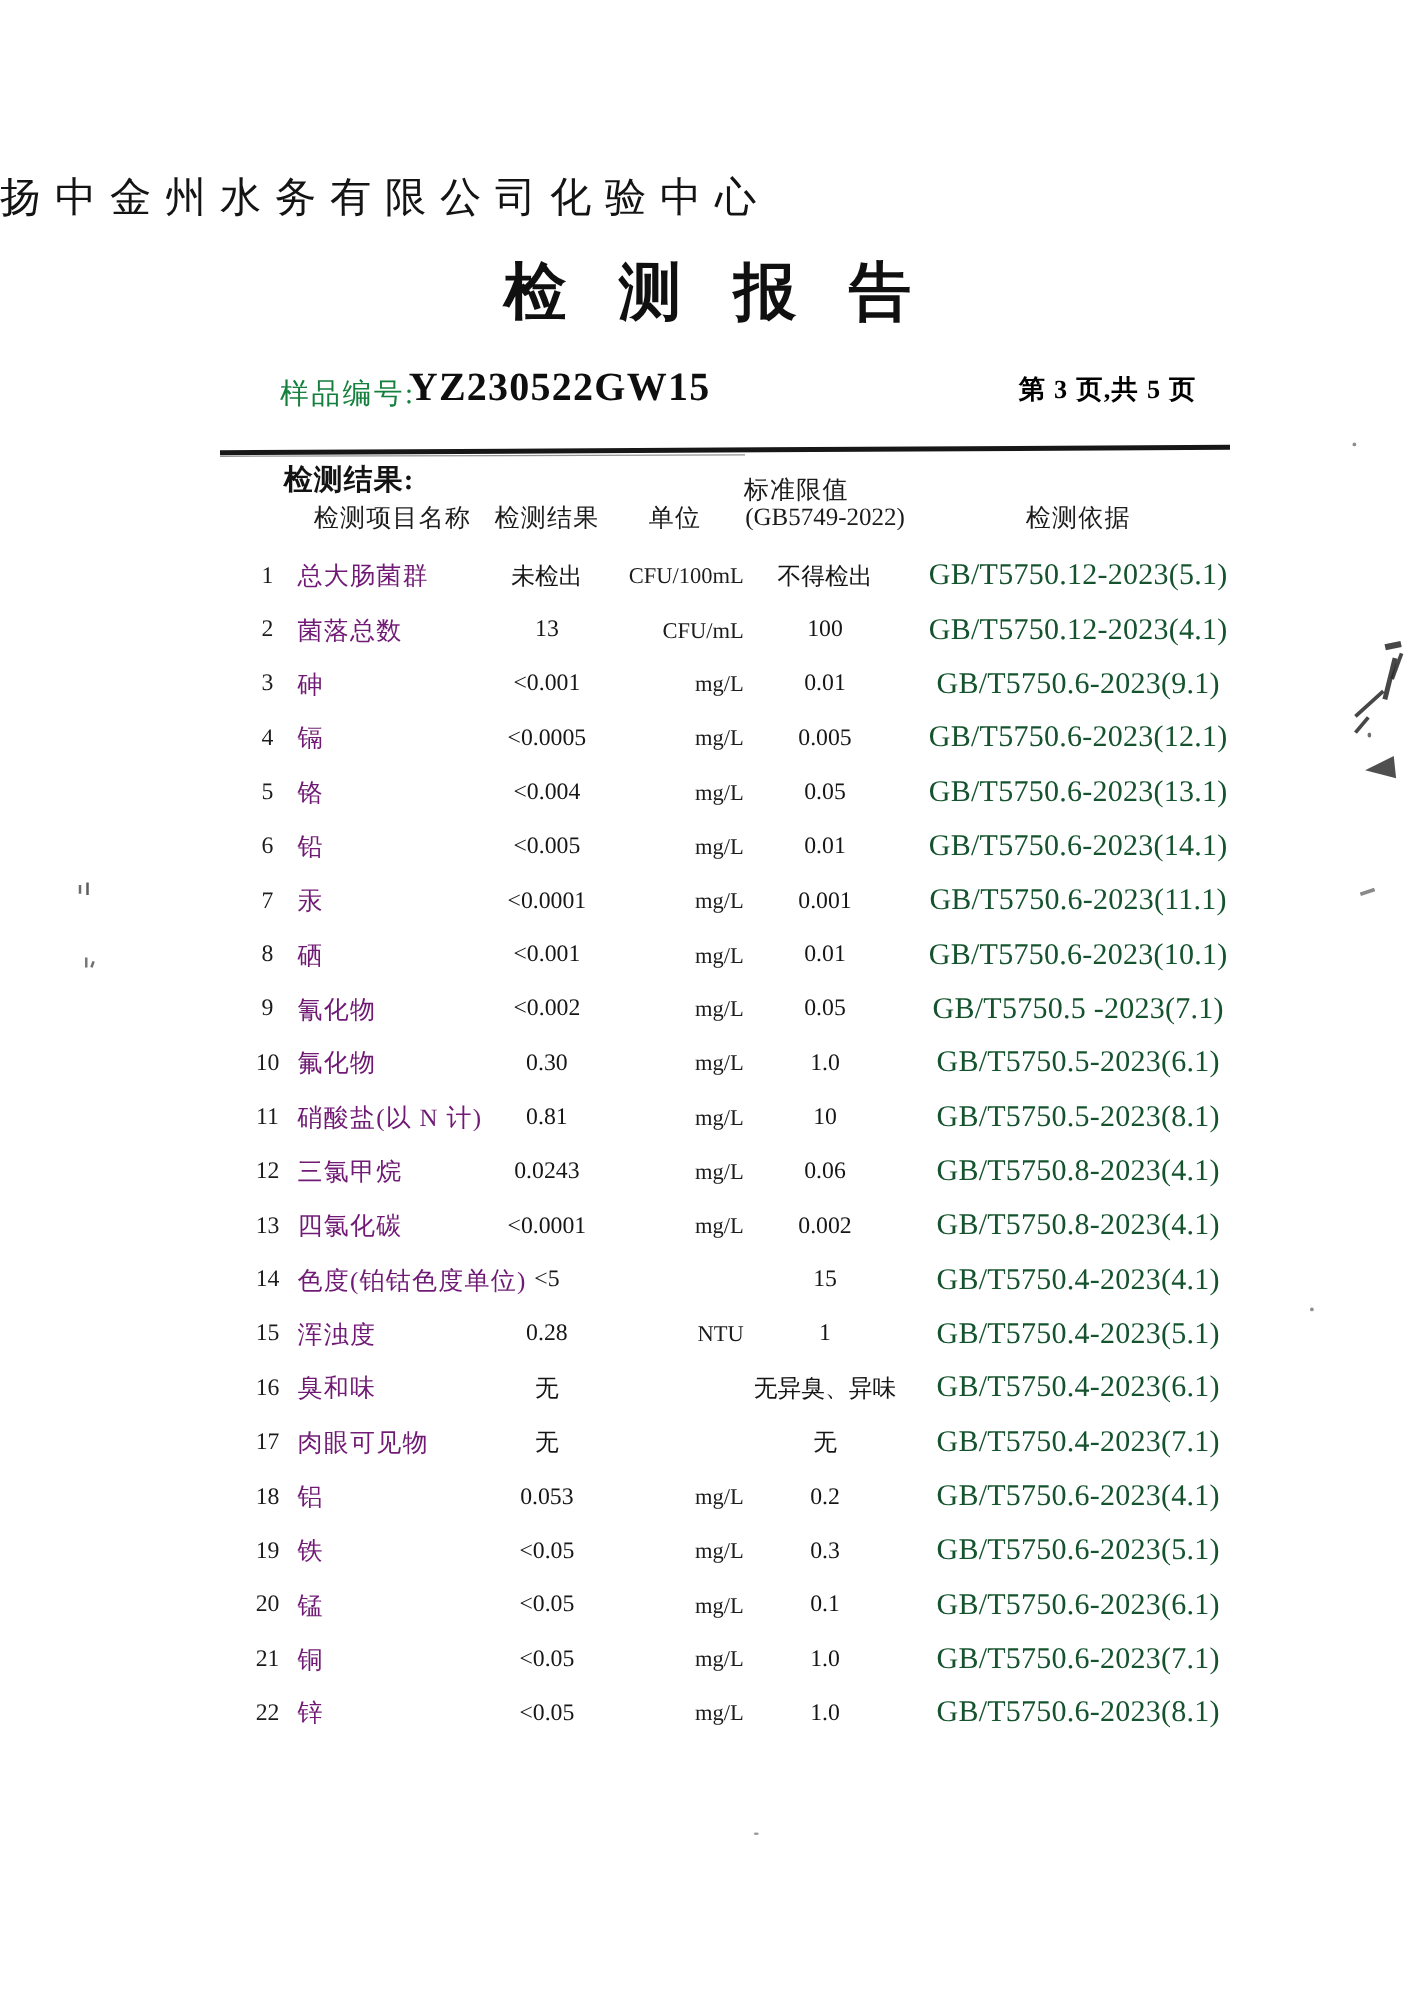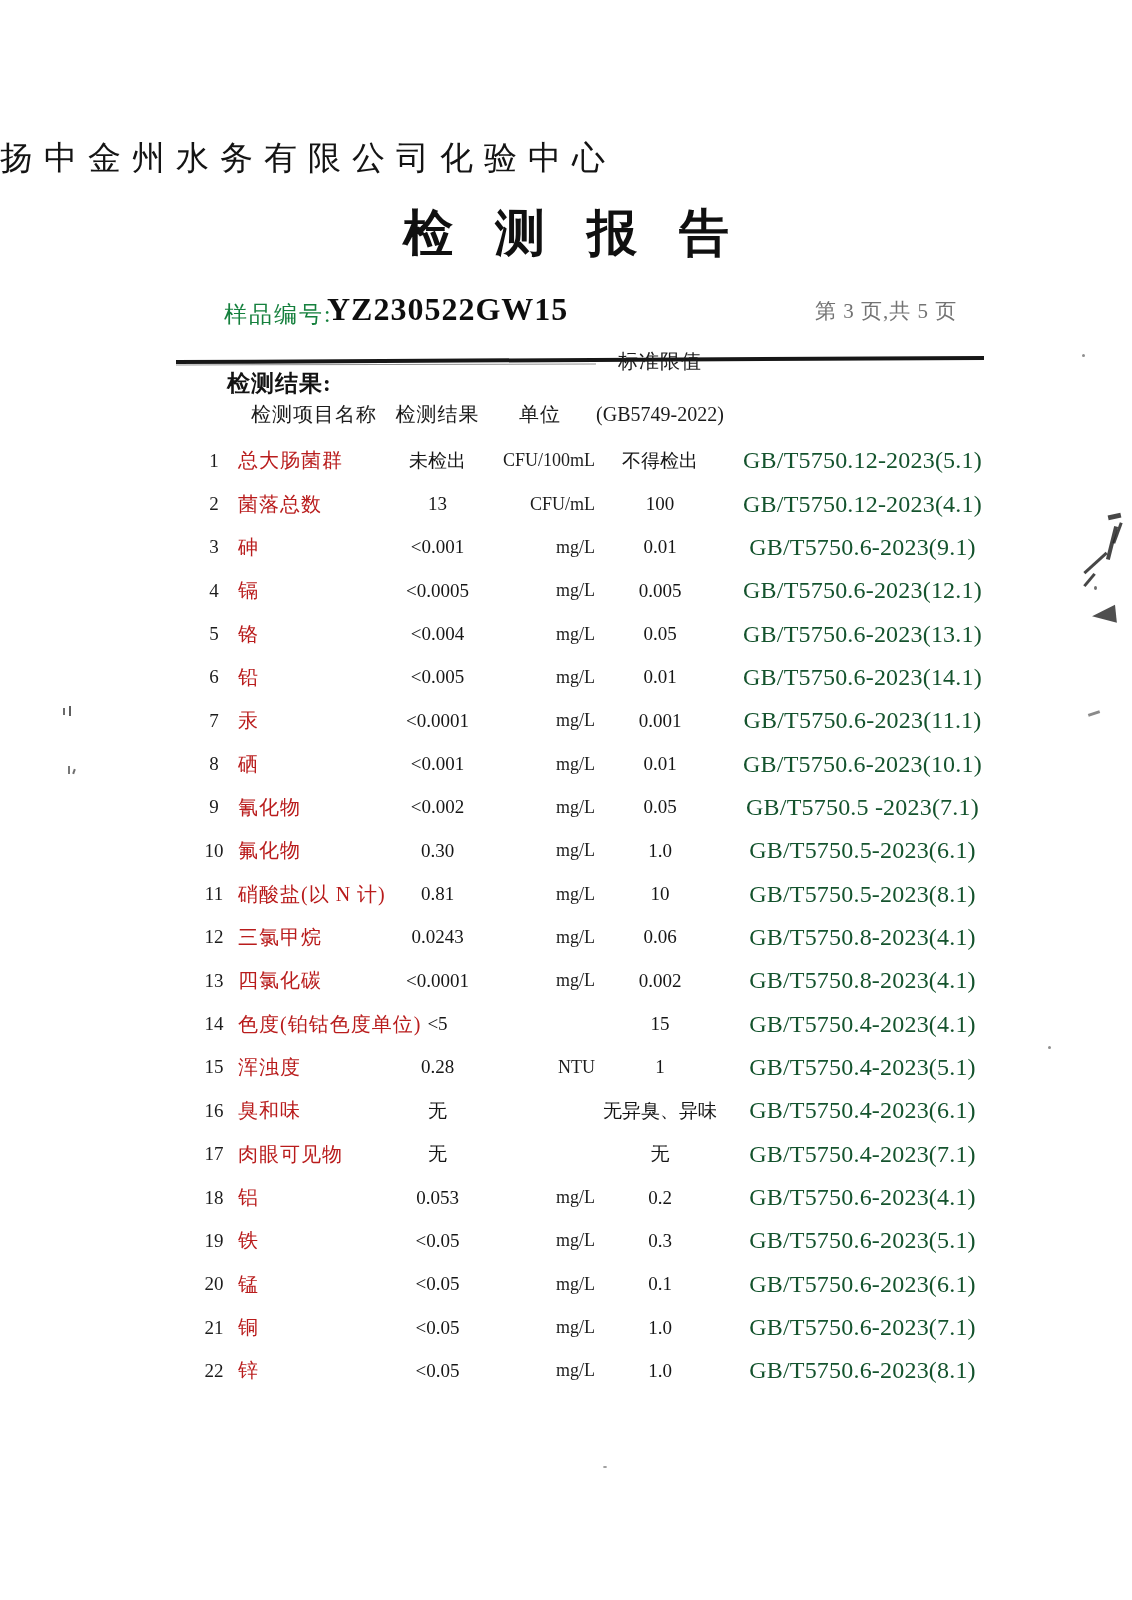--- a/index.html
+++ b/index.html
@@ -31,41 +31,41 @@
   .sample-label{
     position:absolute;left:224px;top:8px;
     font-size:23px;color:#15803d;letter-spacing:2px;
   }
   .sample-id{
     position:absolute;left:327px;top:0px;
     font-size:32px;font-weight:bold;letter-spacing:1px;color:#0e0e0e;
   }
   .page-indicator{
     position:absolute;left:815px;top:6px;
-    font-size:21px;color:#737373;letter-spacing:1px;
+    font-size:21px;color:#000000;letter-spacing:1px;font-weight:bold;
   }
   
   .top-rule{
     position:absolute;left:176px;top:358px;width:808px;height:4px;
     background:#171717;
     transform:rotate(-0.3deg);
   }
   .top-rule-echo{
     position:absolute;left:176px;top:364px;width:420px;height:1px;
     background:#4a4a4a;opacity:.6;
     transform:rotate(-0.15deg);
   }
   
   .section-label{
     position:absolute;left:204px;top:368px;
     font-size:23px;font-weight:bold;letter-spacing:1px;color:#131313;margin-left:23px;
   }
   .limit-top-header{
-    position:absolute;left:595px;top:348px;width:130px;
-    text-align:center;font-size:20px;color:#1b1b1b;letter-spacing:1px;font-family:Liberation Serif, serif;
+    position:absolute;left:595px;top:378px;width:130px;
+    text-align:left;font-size:20px;color:#1b1b1b;letter-spacing:1px;font-family:Liberation Serif, serif;
   }
   .col-header-row{
     position:absolute;left:190px;top:401px;width:810px;
     display:grid;
     grid-template-columns:48px 152px 95px 110px 130px 275px;
     align-items:center;
   }
   .col-header-row .h{
     text-align:center;font-size:20px;color:#1b1b1b;letter-spacing:1px;
     white-space:nowrap;
@@ -76,21 +76,21 @@
     position:absolute;left:190px;top:439px;width:810px;
   }
   .t-row{
     display:grid;
     grid-template-columns:48px 152px 95px 110px 130px 275px;
     height:43.35px;
     align-items:center;
   }
   .t-row .c{white-space:nowrap;}
   .c-no{text-align:center;font-size:19px;color:#1c1c1c;}
-  .c-name{text-align:left;font-size:20px;letter-spacing:1px;color:#b91c1c;}
+  .c-name{text-align:left;font-size:20px;letter-spacing:1px;color:#701a75;}
   .c-result{text-align:center;font-size:19px;color:#161616;}
   .c-unit{text-align:right;font-size:18px;color:#1c1c1c;}
   .c-limit{text-align:center;font-size:19px;color:#161616;}
   .c-basis{text-align:center;font-size:24px;color:#14532d;letter-spacing:.2px;}
   
   .artifact{position:absolute;}
   .scribble{left:1086px;top:514px;width:40px;height:86px;}
   .scribble .s{position:absolute;background:#272727;opacity:.85;}
   .s1{left:22px;top:0;width:13px;height:5px;transform:rotate(-12deg);}
   .s2{left:24px;top:12px;width:4px;height:34px;transform:rotate(14deg);}
@@ -138,20 +138,21 @@
   <div class="section-label">检测结果:</div>
 
   <div class="limit-top-header">标准限值</div>
 
   <div class="col-header-row">
     <div class="h"></div>
     <div class="h">检测项目名称</div>
     <div class="h">检测结果</div>
     <div class="h">单位</div>
     <div class="h gb">(GB5749-2022)</div>
+    <div class="h">检测依据</div>
   </div>
 
   <div class="table-body">
     <div class="t-row">
       <div class="c c-no">1</div>
       <div class="c c-name">总大肠菌群</div>
       <div class="c c-result">未检出</div>
       <div class="c c-unit">CFU/100mL</div>
       <div class="c c-limit">不得检出</div>
       <div class="c c-basis">GB/T5750.12-2023(5.1)</div>

